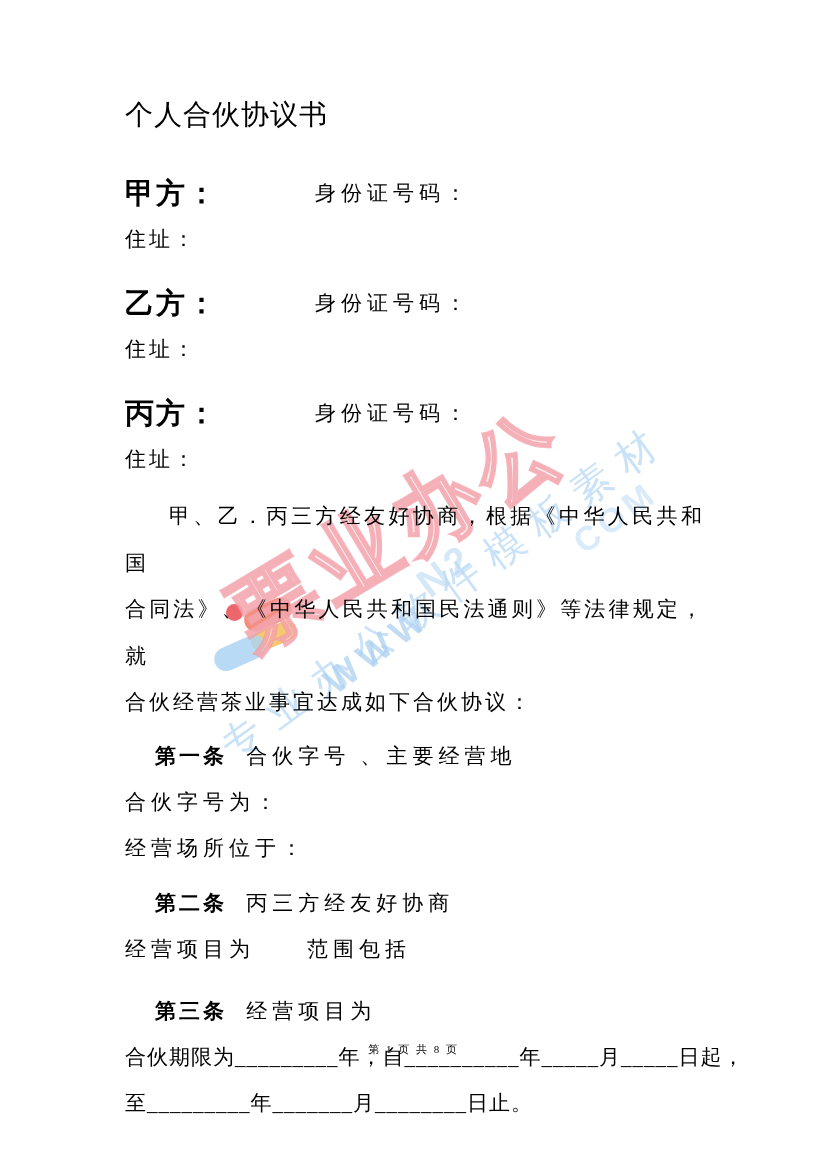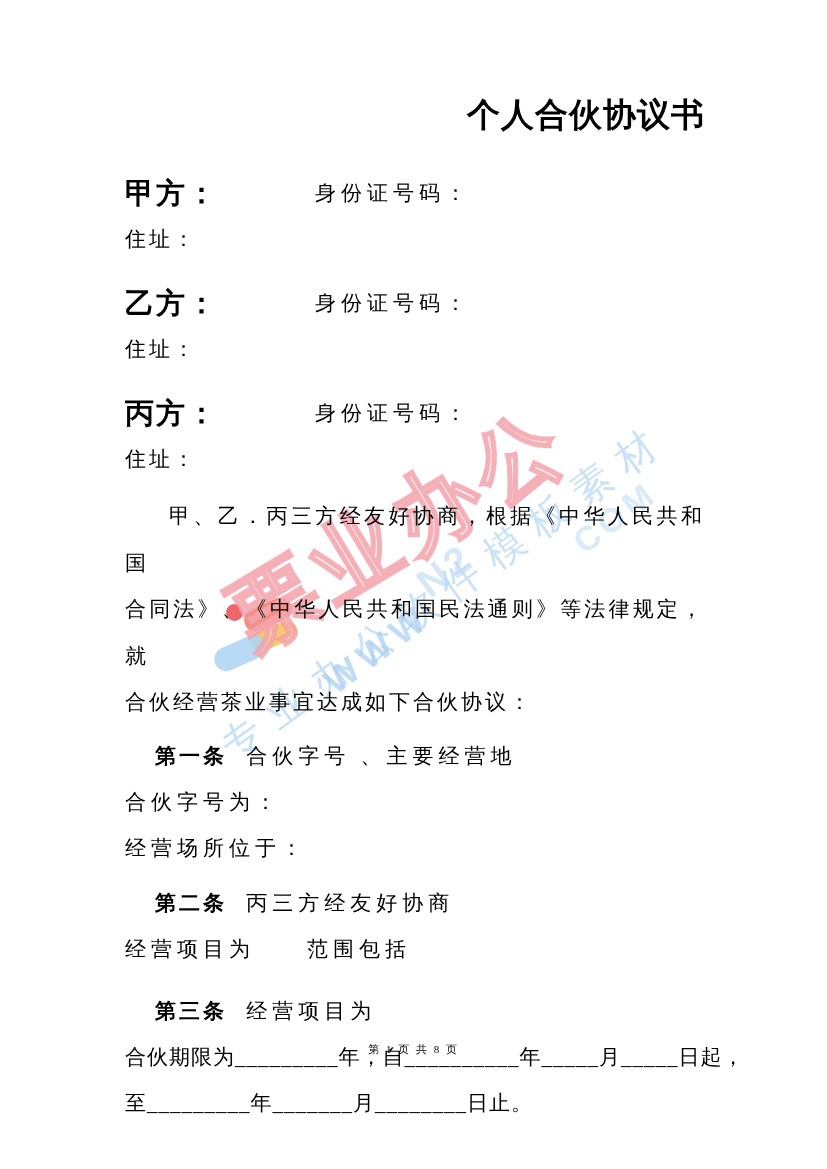--- a/index.html
+++ b/index.html
@@ -40,22 +40,22 @@
   .wm-n2  { left: 416px; top: 548px; transform: rotate(-37deg); font-size: 40px; letter-spacing: 4px; color: rgba(185, 216, 244, 0.60); }
   .wm-com { left: 568px; top: 498px; transform: rotate(-37deg); font-size: 34px; letter-spacing: 5px; color: rgba(185, 216, 244, 0.55); }
   .blob { position: absolute; display: block; }
   .blob-red-dot { left: 226px; top: 604px; width: 17px; height: 17px; border-radius: 50%; background: #e94b52; opacity: 0.85; }
   .blob-orange  { left: 243px; top: 603px; width: 50px; height: 23px; border-radius: 12px; background: #f07a62; opacity: 0.85; transform: rotate(-24deg); }
   .blob-yellow  { left: 250px; top: 626px; width: 48px; height: 20px; border-radius: 10px; background: #f3bc4e; opacity: 0.80; transform: rotate(-22deg); }
   .blob-blue    { left: 213px; top: 641px; width: 54px; height: 24px; border-radius: 12px; background: #abd4f2; opacity: 0.85; transform: rotate(-24deg); }
   
   .content { position: absolute; inset: 0; z-index: 2; padding: 89px 122px 0 125px; }
   .title {
-    margin: 0; font-size: 33px; font-weight: bold;
-    line-height: 52px; text-align: right; letter-spacing: 1px;
+    margin: 0; font-size: 28px; font-weight: normal;
+    line-height: 52px; text-align: left; letter-spacing: 1px;
   }
   .row { font-size: 21px; line-height: 46px; white-space: nowrap; }
   .party { margin-top: 0; }
   .party-first { margin-top: 29px; }
   .party + .party { margin-top: 18px; }
   .party-row { display: flex; }
   .role-label { font-weight: bold; font-size: 29px; width: 190px; letter-spacing: 2px; flex: 0 0 auto; }
   .id-label { letter-spacing: 5px; }
   .addr-label { letter-spacing: 3px; }
   .intro { margin-top: 11px; }

